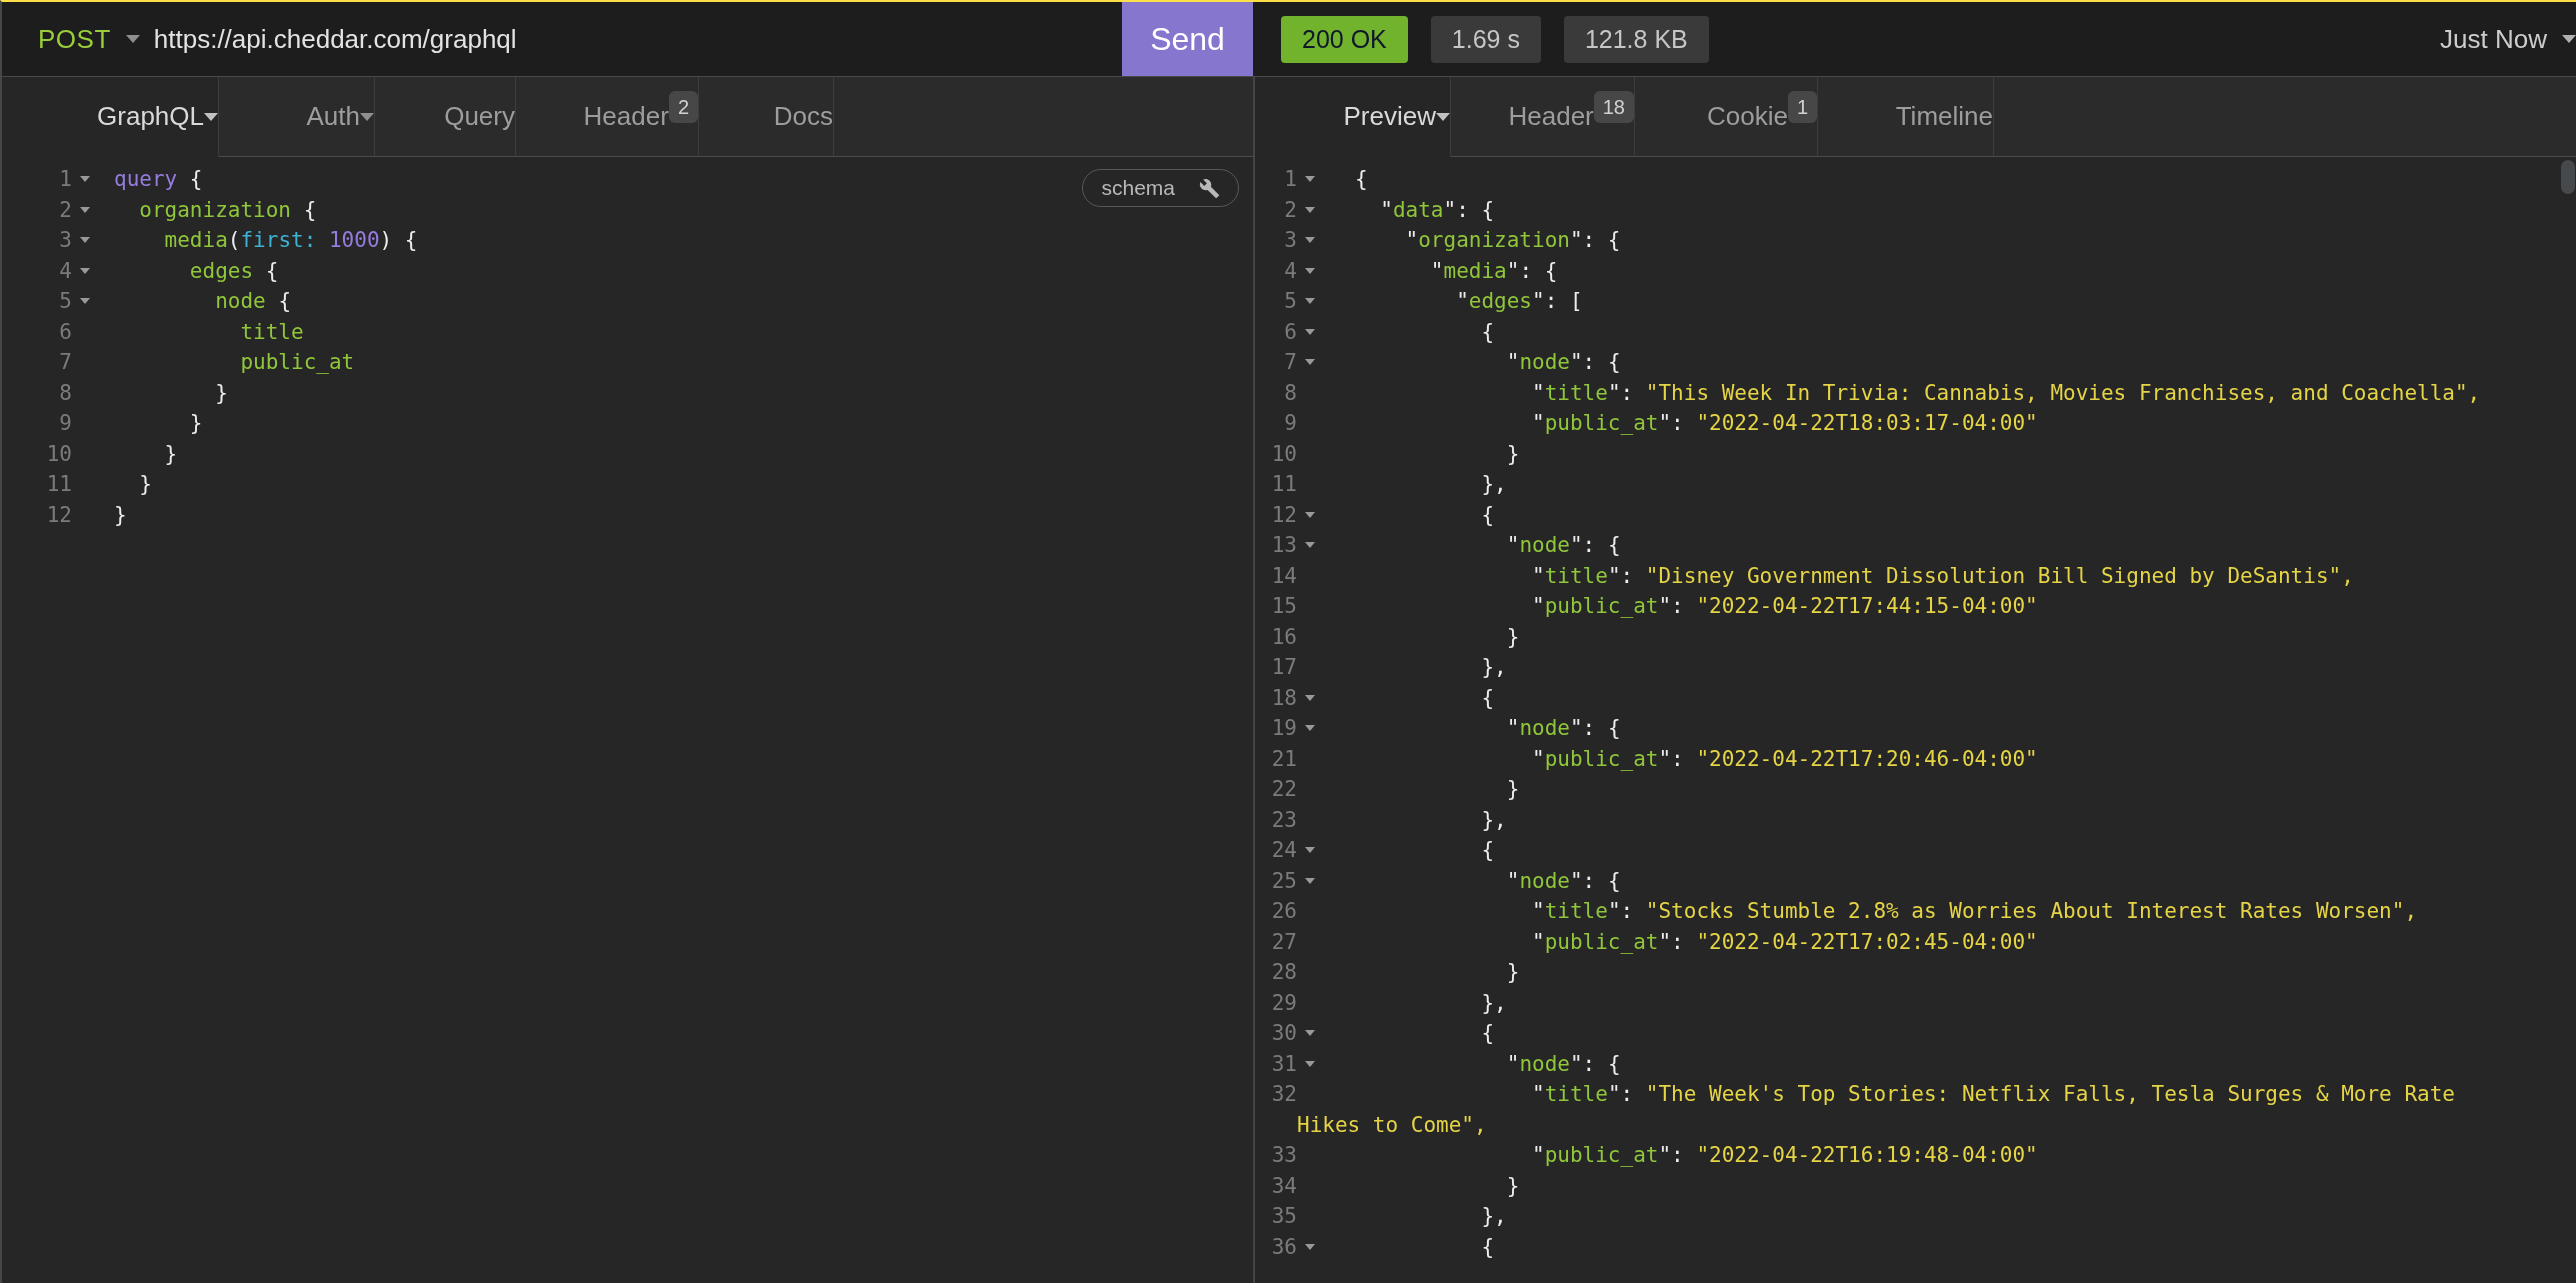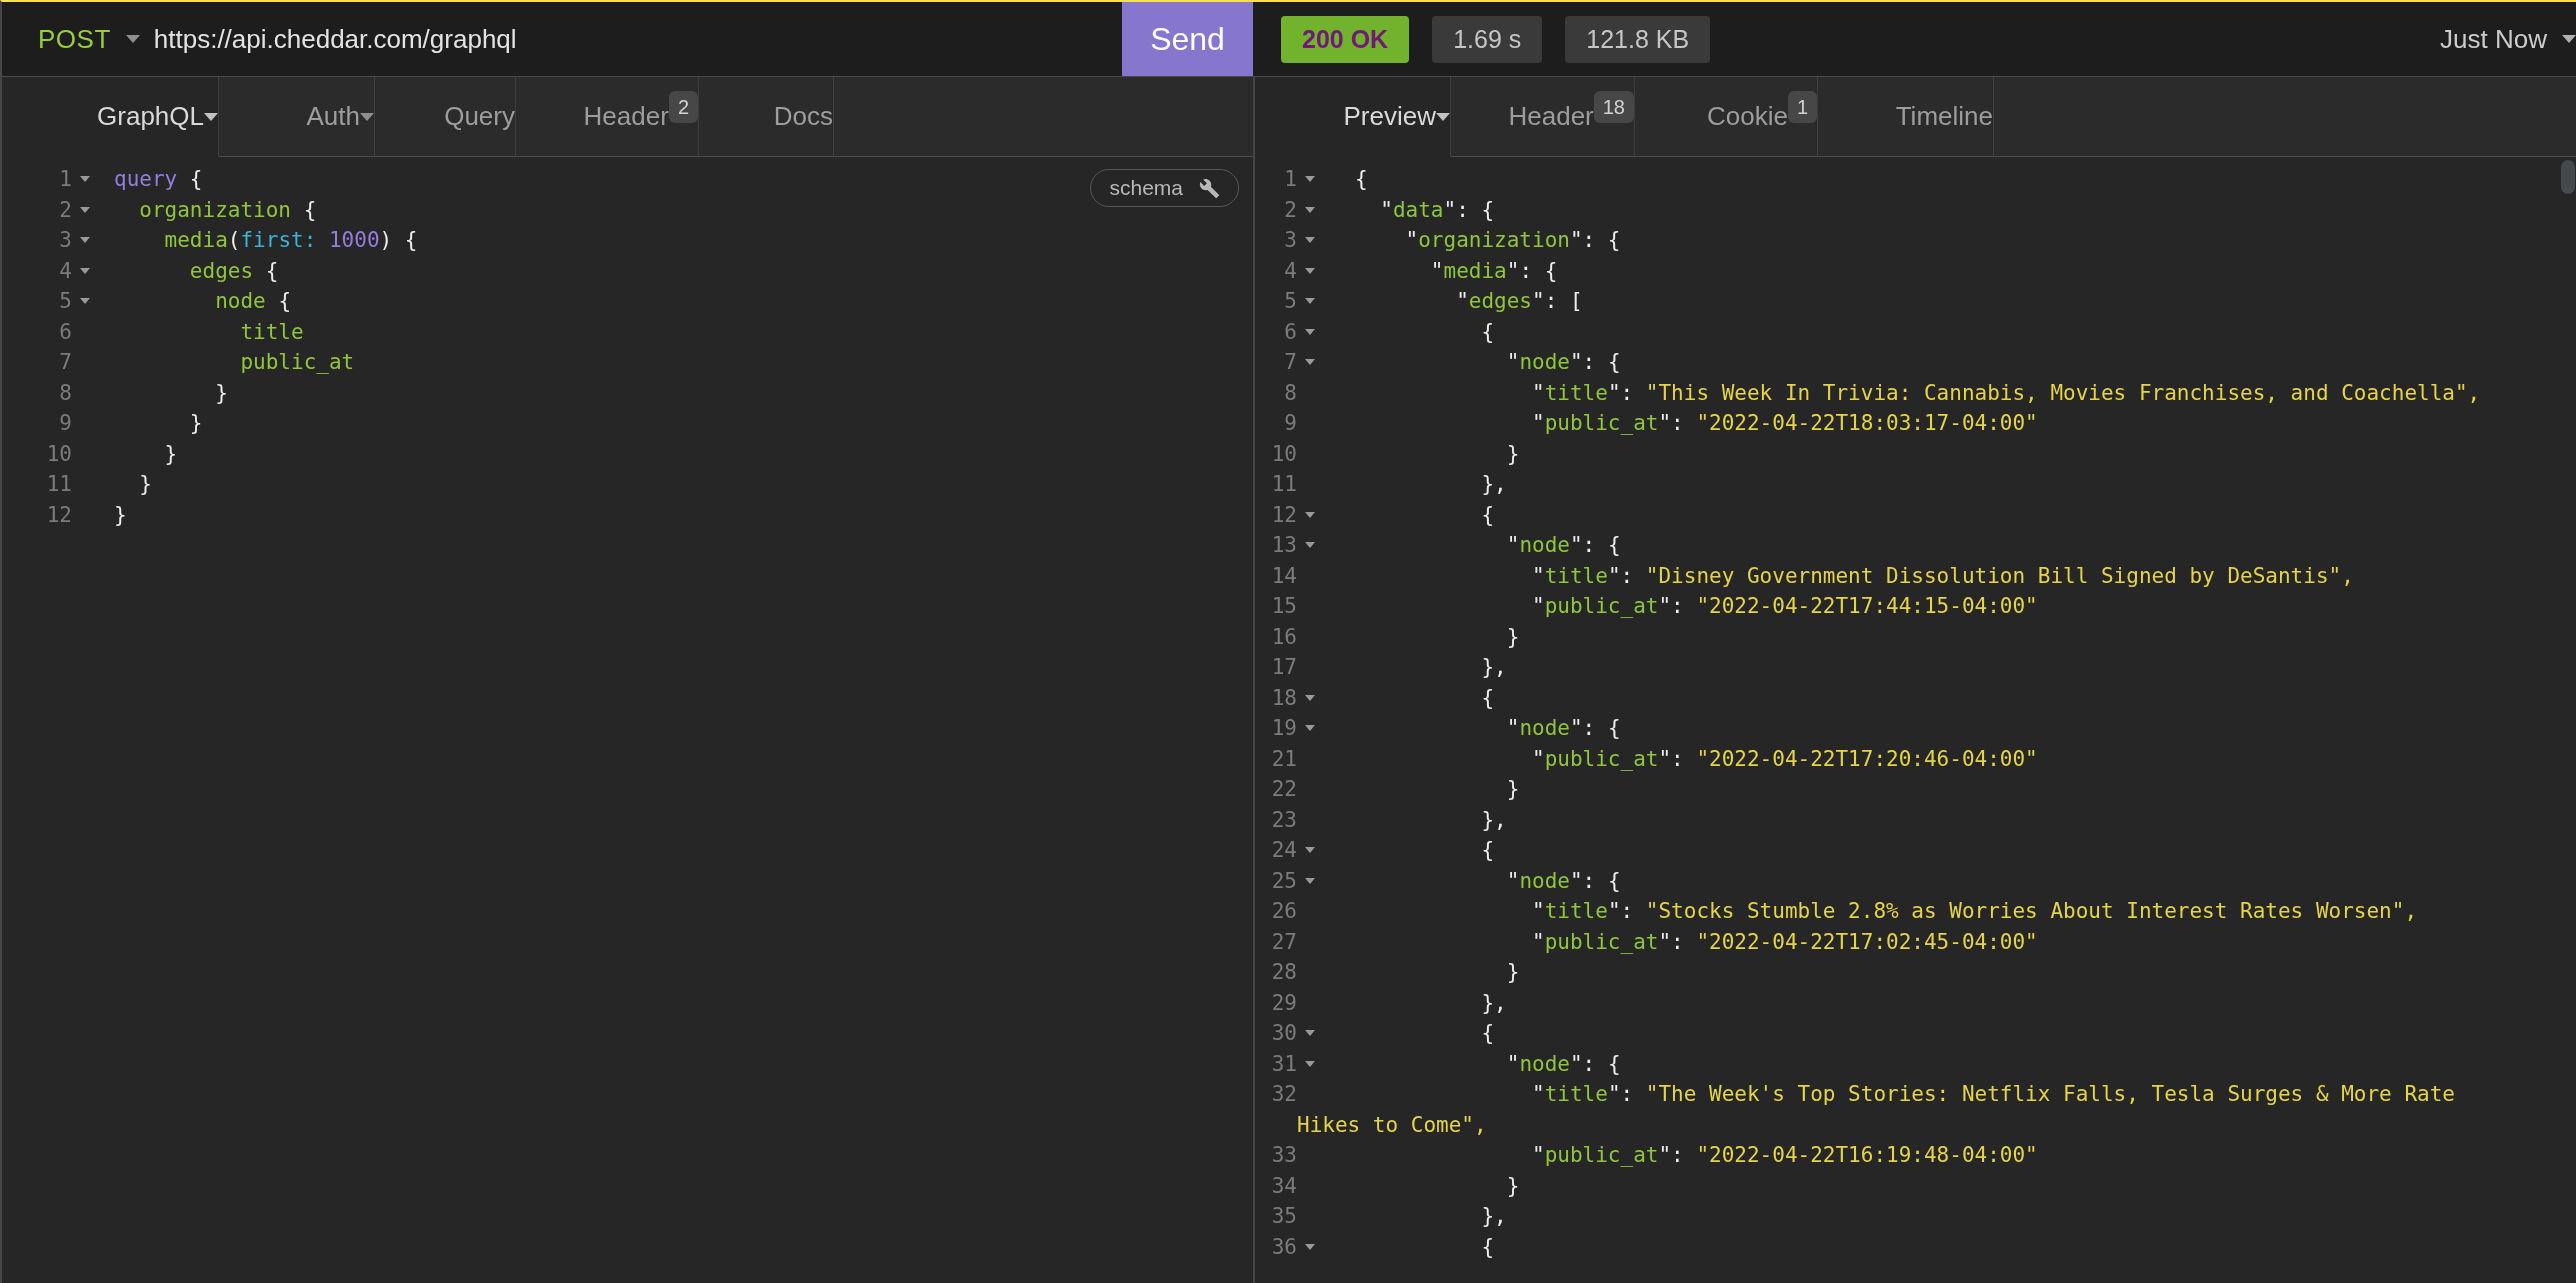--- a/index.html
+++ b/index.html
@@ -24,21 +24,21 @@
   .topbar{height:75px;flex:none;background:#1d1d1d;display:flex;align-items:stretch;
           border-bottom:1px solid #4a4a4a}
   .topbar-left{width:1251px;flex:none;display:flex;align-items:center}
   .method{display:flex;align-items:center;gap:15px;padding:0 0 0 36px;height:100%;
           color:var(--method-green);font-size:26px;letter-spacing:0.5px;cursor:pointer}
   .url{margin-left:14px;font-size:26px;color:#e3e3e3;flex:1;white-space:nowrap;overflow:hidden}
   .send-btn{width:131px;height:100%;background:var(--send-purple);color:#ffffff;
             font-size:32px;display:flex;align-items:center;justify-content:center;border:none}
   .topbar-right{flex:1;display:flex;align-items:center;padding-left:28px;gap:23px}
   .stat{height:47px;padding:0 21px;border-radius:4px;display:flex;align-items:center;font-size:25px;white-space:nowrap}
-  .stat-ok{background:var(--status-green);color:#701a75;font-weight:bold}
+  .stat-ok{background:var(--status-green);color:#0f172a;font-weight:normal}
   .stat-gray{background:#3a3a3a;color:#c6c6c6}
   .history{margin-left:auto;display:flex;align-items:center;gap:15px;
            color:#cccccc;font-size:26px;height:100%;cursor:pointer}
   
   .caret{width:0;height:0;border-left:7px solid transparent;border-right:7px solid transparent;
          border-top:8px solid #8f8f8f;display:inline-block}
   .caret.light{border-top-color:#c2c2c2}
   .caret.mid{border-top-color:#b0b0b0}
   
   .main{flex:1;display:flex;min-height:0}
@@ -68,21 +68,21 @@
   .editor-req .code{margin-left:16px}
   .editor-res .code{margin-left:32px}
   .row.wraprow .code{margin-left:42px}
   .tok-kw{color:var(--tok-kw)} .tok-fld{color:var(--tok-fld)} .tok-attr{color:var(--tok-attr)}
   .tok-num{color:var(--tok-num)} .tok-pun{color:var(--tok-pun)} .tok-key{color:var(--tok-key)}
   .tok-str{color:var(--tok-str)}
   
   .schema-btn{position:absolute;top:12px;right:14px;height:38px;padding:0 18px;
               border:1px solid #585858;border-radius:19px;background:transparent;color:#b8b8b8;
               font-size:21px;font-family:"Liberation Sans",sans-serif;
-              display:flex;align-items:center;gap:16px;cursor:pointer}
+              display:flex;align-items:center;gap:24px;cursor:pointer}
   .schema-btn svg{display:block}
   
   .scroll-thumb{position:absolute;top:83px;right:1px;width:14px;height:34px;
                 background:#46494b;border-radius:7px}
 </style>
 </head>
 <body>
 
 <div class="window">
 

